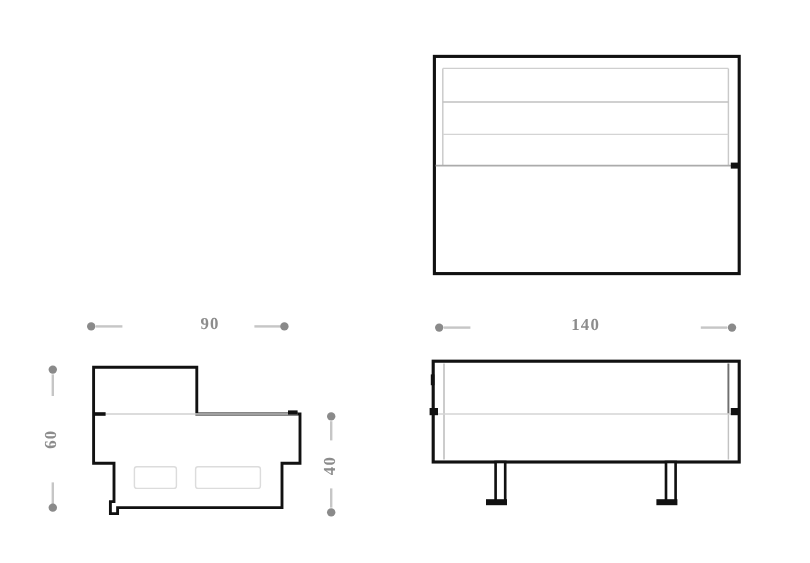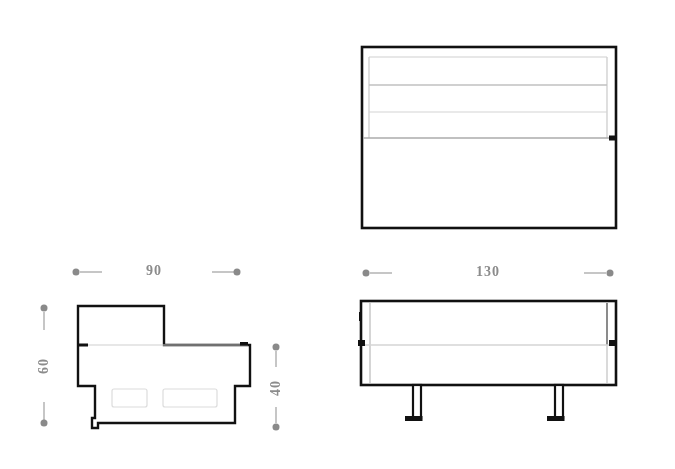--- a/index.html
+++ b/index.html
@@ -69,27 +69,27 @@
     <rect x="253" y="44" width="7" height="6" fill="#111111"></rect>
     <rect x="3" y="16" width="3" height="9" fill="#111111"></rect>
     <rect x="57" y="89" width="8" height="33" fill="#ffffff" stroke="#111111" stroke-width="2.2"></rect>
     <rect x="49" y="120" width="17.5" height="5" fill="#111111"></rect>
     <rect x="199" y="89" width="8" height="33" fill="#ffffff" stroke="#111111" stroke-width="2.2"></rect>
     <rect x="191" y="120" width="17.5" height="5" fill="#111111"></rect>
   </svg>
 
   <span class="dim-dot" style="left:76px;top:272px;"></span>
   <span class="dim-line-h" style="left:80px;top:271px;width:22px;"></span>
-  <span class="dim-label" style="left:154px;top:271px;font-family:Liberation Serif, serif;">90</span>
+  <span class="dim-label" style="left:175px;top:271px;font-family:Liberation Serif, serif;">90</span>
   <span class="dim-line-h" style="left:212px;top:271px;width:22px;"></span>
   <span class="dim-dot" style="left:237px;top:272px;"></span>
 
   <span class="dim-dot" style="left:366px;top:273px;"></span>
   <span class="dim-line-h" style="left:370px;top:272px;width:22px;"></span>
-  <span class="dim-label" style="left:488px;top:272px;">130</span>
+  <span class="dim-label" style="left:488px;top:272px;">140</span>
   <span class="dim-line-h" style="left:584px;top:272px;width:22px;"></span>
   <span class="dim-dot" style="left:610px;top:273px;"></span>
 
   <span class="dim-dot" style="left:44px;top:308px;"></span>
   <span class="dim-line-v" style="left:43px;top:312px;height:18px;"></span>
   <span class="dim-label vert" style="left:44px;top:366px;">60</span>
   <span class="dim-line-v" style="left:43px;top:402px;height:18px;"></span>
   <span class="dim-dot" style="left:44px;top:423px;"></span>
 
   <span class="dim-dot" style="left:276px;top:347px;"></span>

